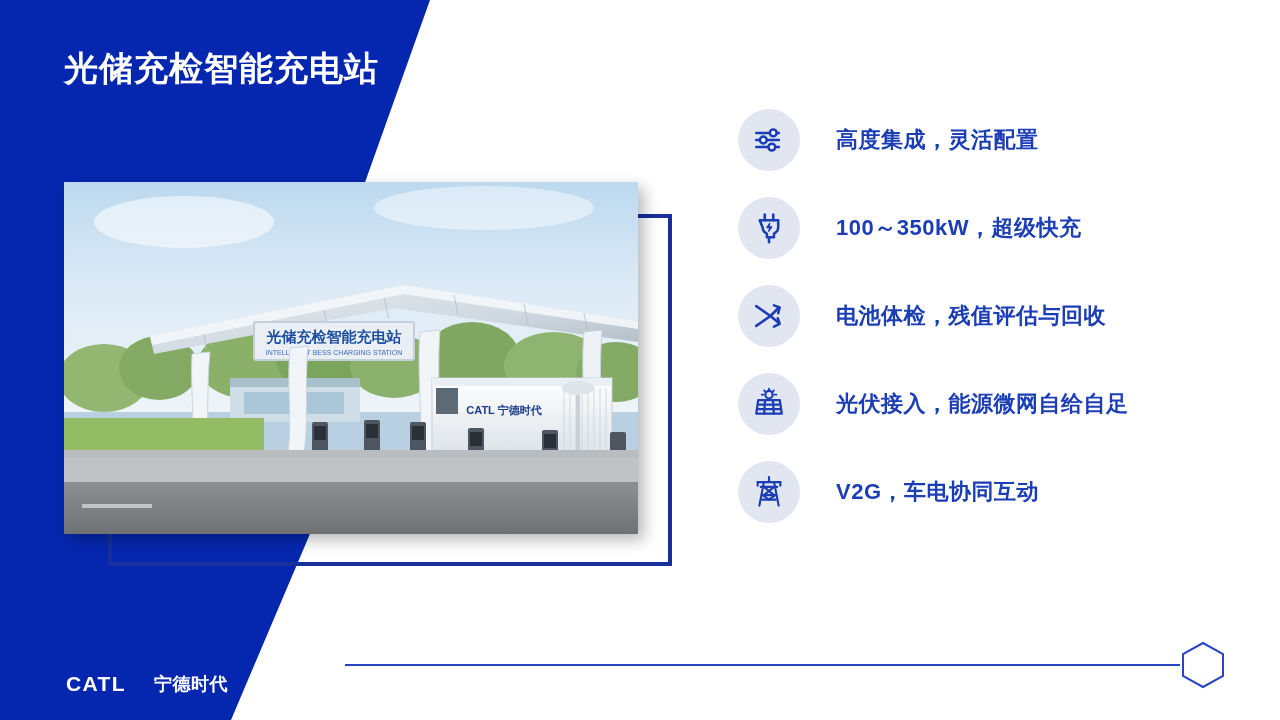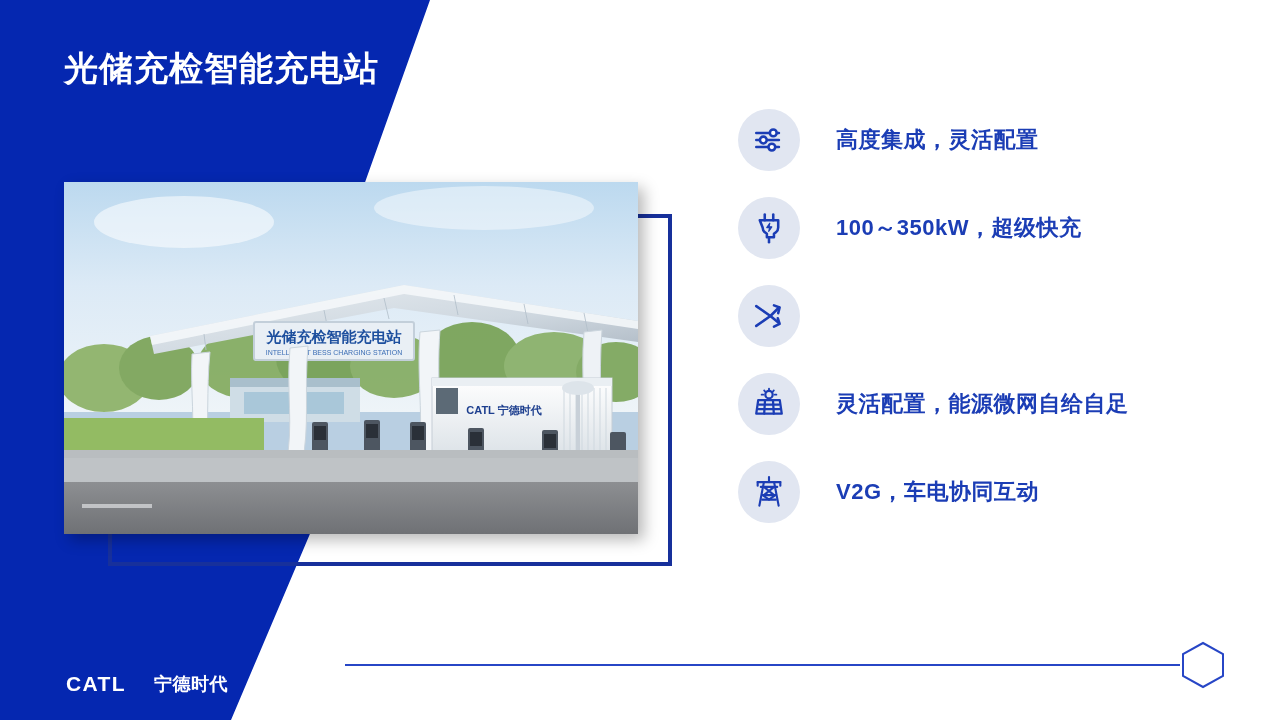--- a/index.html
+++ b/index.html
@@ -308,41 +308,42 @@
 
   <div class="feature-row">
     <div class="icon-circle">
       <svg viewBox="0 0 24 24" fill="none" stroke="#1B3DB5" stroke-width="1.8" stroke-linecap="round" stroke-linejoin="round">
         <path d="M3 5 L 13 12 L 19 17"></path>
         <path d="M3 19 L 13 12 L 19 6"></path>
         <polyline points="15.5,4.5 19.5,6 18.5,10"></polyline>
         <polyline points="15.5,19.5 19.5,17.6 18.2,13.6"></polyline>
       </svg>
     </div>
+    <div class="feature-text">电池体检，残值评估与回收</div>
   </div>
 
   <div class="feature-row">
     <div class="icon-circle">
       <svg viewBox="0 0 24 24" fill="none" stroke="#1B3DB5" stroke-width="1.6" stroke-linecap="round" stroke-linejoin="round">
         <circle cx="12" cy="5.4" r="2.6"></circle>
         <g stroke-width="1.3">
           <line x1="12" y1="1.2" x2="12" y2="2.2"></line>
           <line x1="8.6" y1="2.4" x2="9.2" y2="3.2"></line>
           <line x1="15.4" y1="2.4" x2="14.8" y2="3.2"></line>
           <line x1="6.8" y1="5.4" x2="7.9" y2="5.4"></line>
           <line x1="17.2" y1="5.4" x2="16.1" y2="5.4"></line>
         </g>
         <path d="M4.4 9.2 h15.2 l1.4 9.6 h-18 z"></path>
         <line x1="4.9" y1="12.4" x2="19.1" y2="12.4"></line>
         <line x1="4.4" y1="15.6" x2="19.6" y2="15.6"></line>
         <line x1="9.2" y1="9.2" x2="8.6" y2="18.8"></line>
         <line x1="14.8" y1="9.2" x2="15.4" y2="18.8"></line>
       </svg>
     </div>
-    <div class="feature-text">灵活配置，能源微网自给自足</div>
+    <div class="feature-text">光伏接入，能源微网自给自足</div>
   </div>
 
 
   <div class="feature-row">
     <div class="icon-circle">
       <svg viewBox="0 0 24 24" fill="none" stroke="#1B3DB5" stroke-width="1.5" stroke-linecap="round" stroke-linejoin="round">
         <line x1="12" y1="1.4" x2="12" y2="5"></line>
         <path d="M4 5 h16"></path>
         <path d="M4 5 v2.6 M20 5 v2.6"></path>
         <path d="M6.2 8.4 h11.6"></path>

